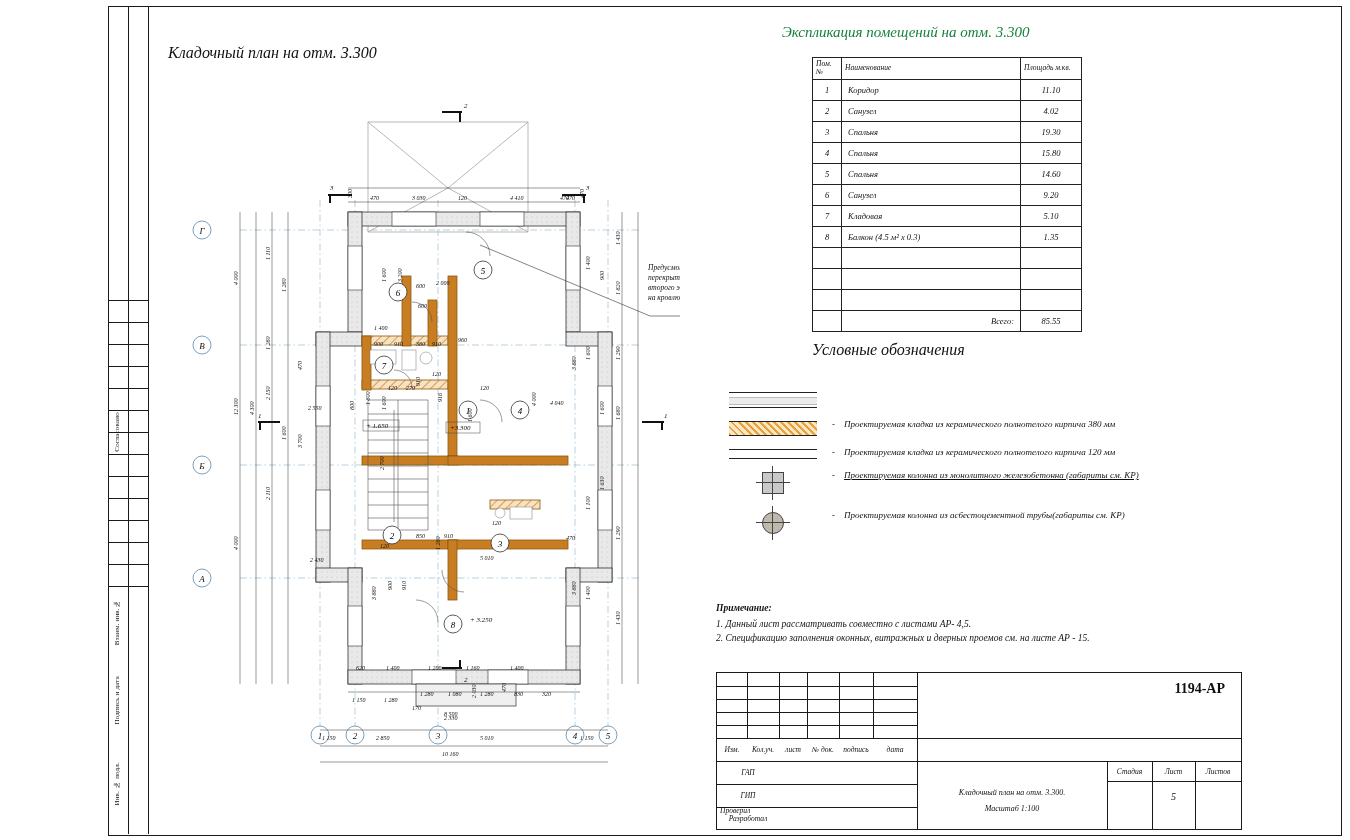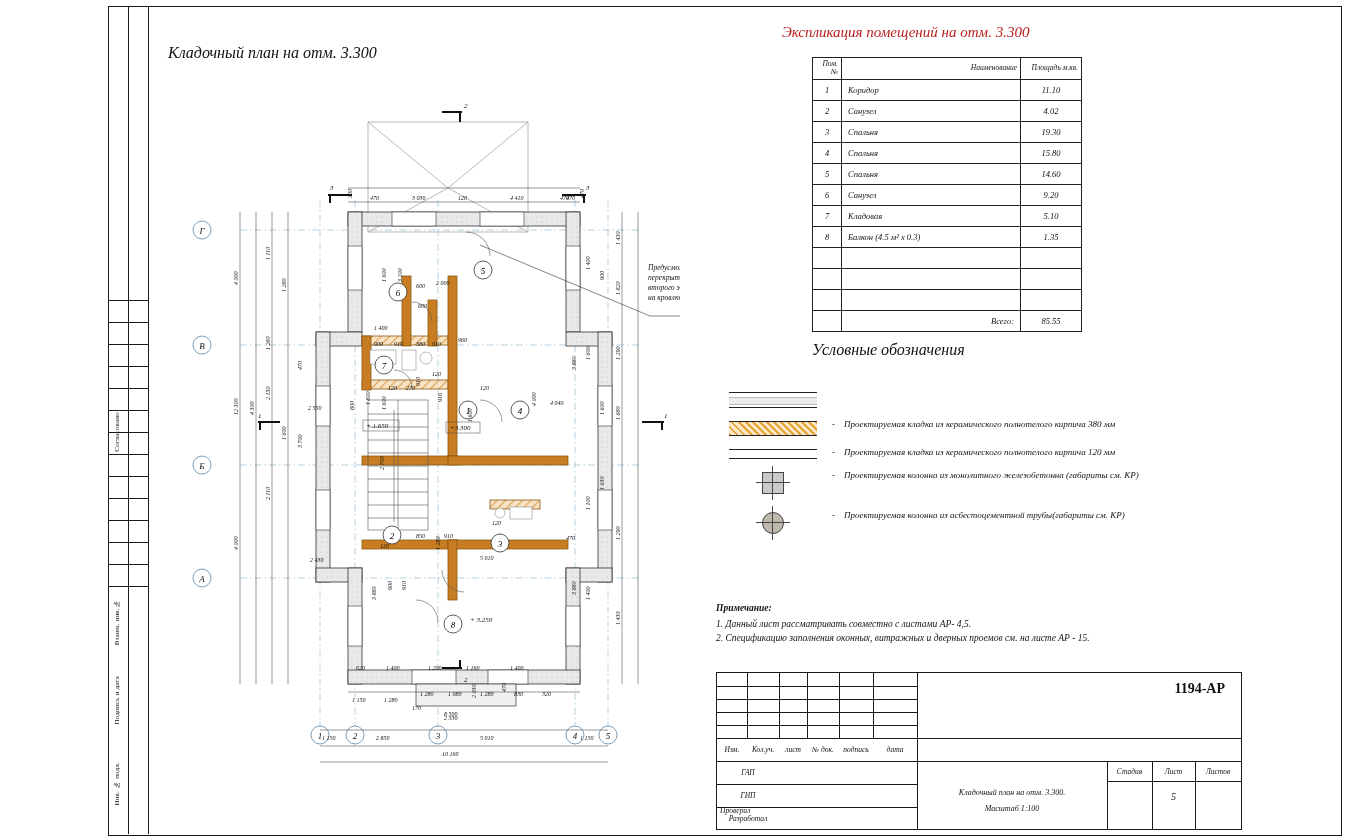--- a/index.html
+++ b/index.html
@@ -11,27 +11,27 @@
   .frame-left-col{position:absolute;left:108px;top:6px;width:40px;height:828px;border-right:1px solid #1a1a1a;}
   .frame-left-col2{position:absolute;left:128px;top:6px;width:20px;height:828px;border-left:1px solid #1a1a1a;}
 
   .vtext{position:absolute;writing-mode:vertical-rl;transform:rotate(180deg);font-size:7px;font-family:"Liberation Serif",serif;letter-spacing:.2px;color:#111;white-space:nowrap;}
 
   .hline{position:absolute;background:#1a1a1a;height:1px;}
   .vline{position:absolute;background:#1a1a1a;width:1px;}
 
   
   .title-plan{position:absolute;left:168px;top:44px;font-style:italic;font-size:16px;font-family:"Liberation Serif",serif;color:#111;}
-  .title-expl{position:absolute;left:782px;top:24px;font-style:italic;font-size:15px;font-family:"Liberation Serif",serif;color:#b91c1c;}
+  .title-expl{position:absolute;left:782px;top:24px;font-style:italic;font-size:15px;font-family:"Liberation Serif",serif;color:#15803d;}
   .title-legend{position:absolute;left:812px;top:341px;font-style:italic;font-size:16px;font-family:"Liberation Serif",serif;color:#111;}
 
   
   .expl{position:absolute;left:812px;top:57px;width:270px;border-collapse:collapse;font-family:"Liberation Serif",serif;font-size:8.5px;font-style:italic;}
   .expl th,.expl td{border:1px solid #222;padding:2px 3px;height:16px;}
-  .expl th{font-weight:normal;text-align:right;font-size:7.5px;line-height:1.1;}
+  .expl th{font-weight:normal;text-align:left;font-size:7.5px;line-height:1.1;}
   .expl td.num{text-align:center;width:22px;}
   .expl td.nm{text-align:left;padding-left:6px;}
   .expl td.ar{text-align:center;width:54px;}
   .expl td.total{text-align:right;padding-right:6px;font-style:italic;}
 
   
   .legend{position:absolute;left:718px;top:390px;width:520px;font-family:"Liberation Serif",serif;font-size:9px;font-style:italic;}
   .legrow{display:flex;align-items:flex-start;margin-bottom:11px;}
   .legsym{width:110px;flex:0 0 110px;display:flex;align-items:center;justify-content:center;padding-top:2px;}
   .legtxt{flex:1;line-height:1.25;padding-left:16px;position:relative;}
@@ -187,21 +187,21 @@
           <div class="sym-wall2"></div>
         </div>
       <div class="legtxt">Проектируемая кладка из керамического полнотелого кирпича 380 мм</div>
     </div>
     <div class="legrow">
       <div class="legsym">
           <div class="sym-wall3"></div>
         </div>
       <div class="legtxt">Проектируемая кладка из керамического полнотелого кирпича 120 мм</div>
     </div>
-    <div class="legrow" style="margin-top:2px;">
+    <div class="legrow" style="margin-top:2px;text-decoration:underline;">
       <div class="legsym">
           <div class="sym-col-sq"></div>
         </div>
       <div class="legtxt">Проектируемая колонна из монолитного железобетонна (габариты см. КР)</div>
     </div>
     <div class="legrow" style="margin-top:16px;">
       <div class="legsym">
           <div class="sym-col-rd"></div>
         </div>
       <div class="legtxt">Проектируемая колонна из асбестоцементной трубы(габариты см. КР)</div>

